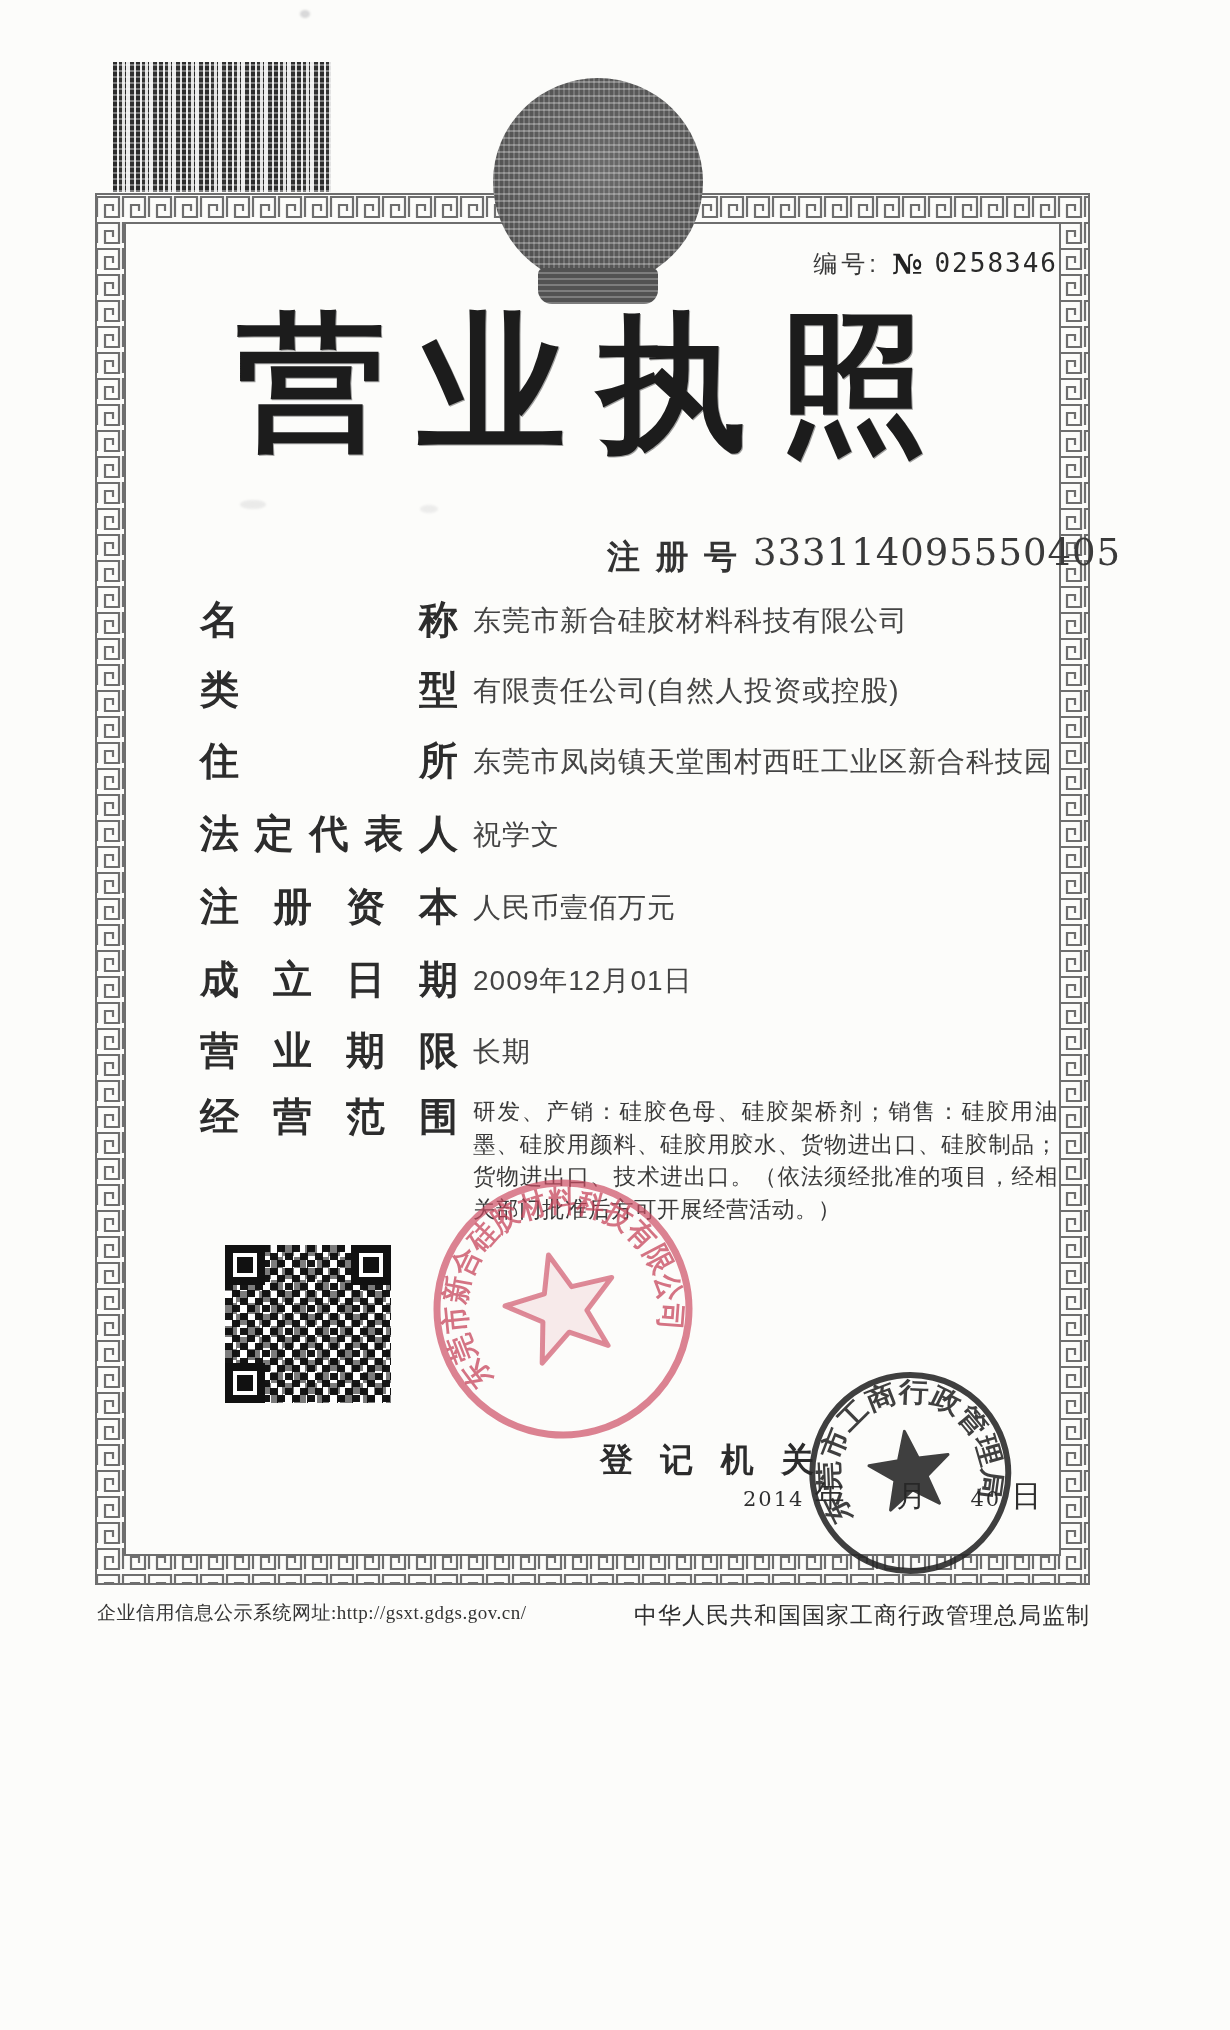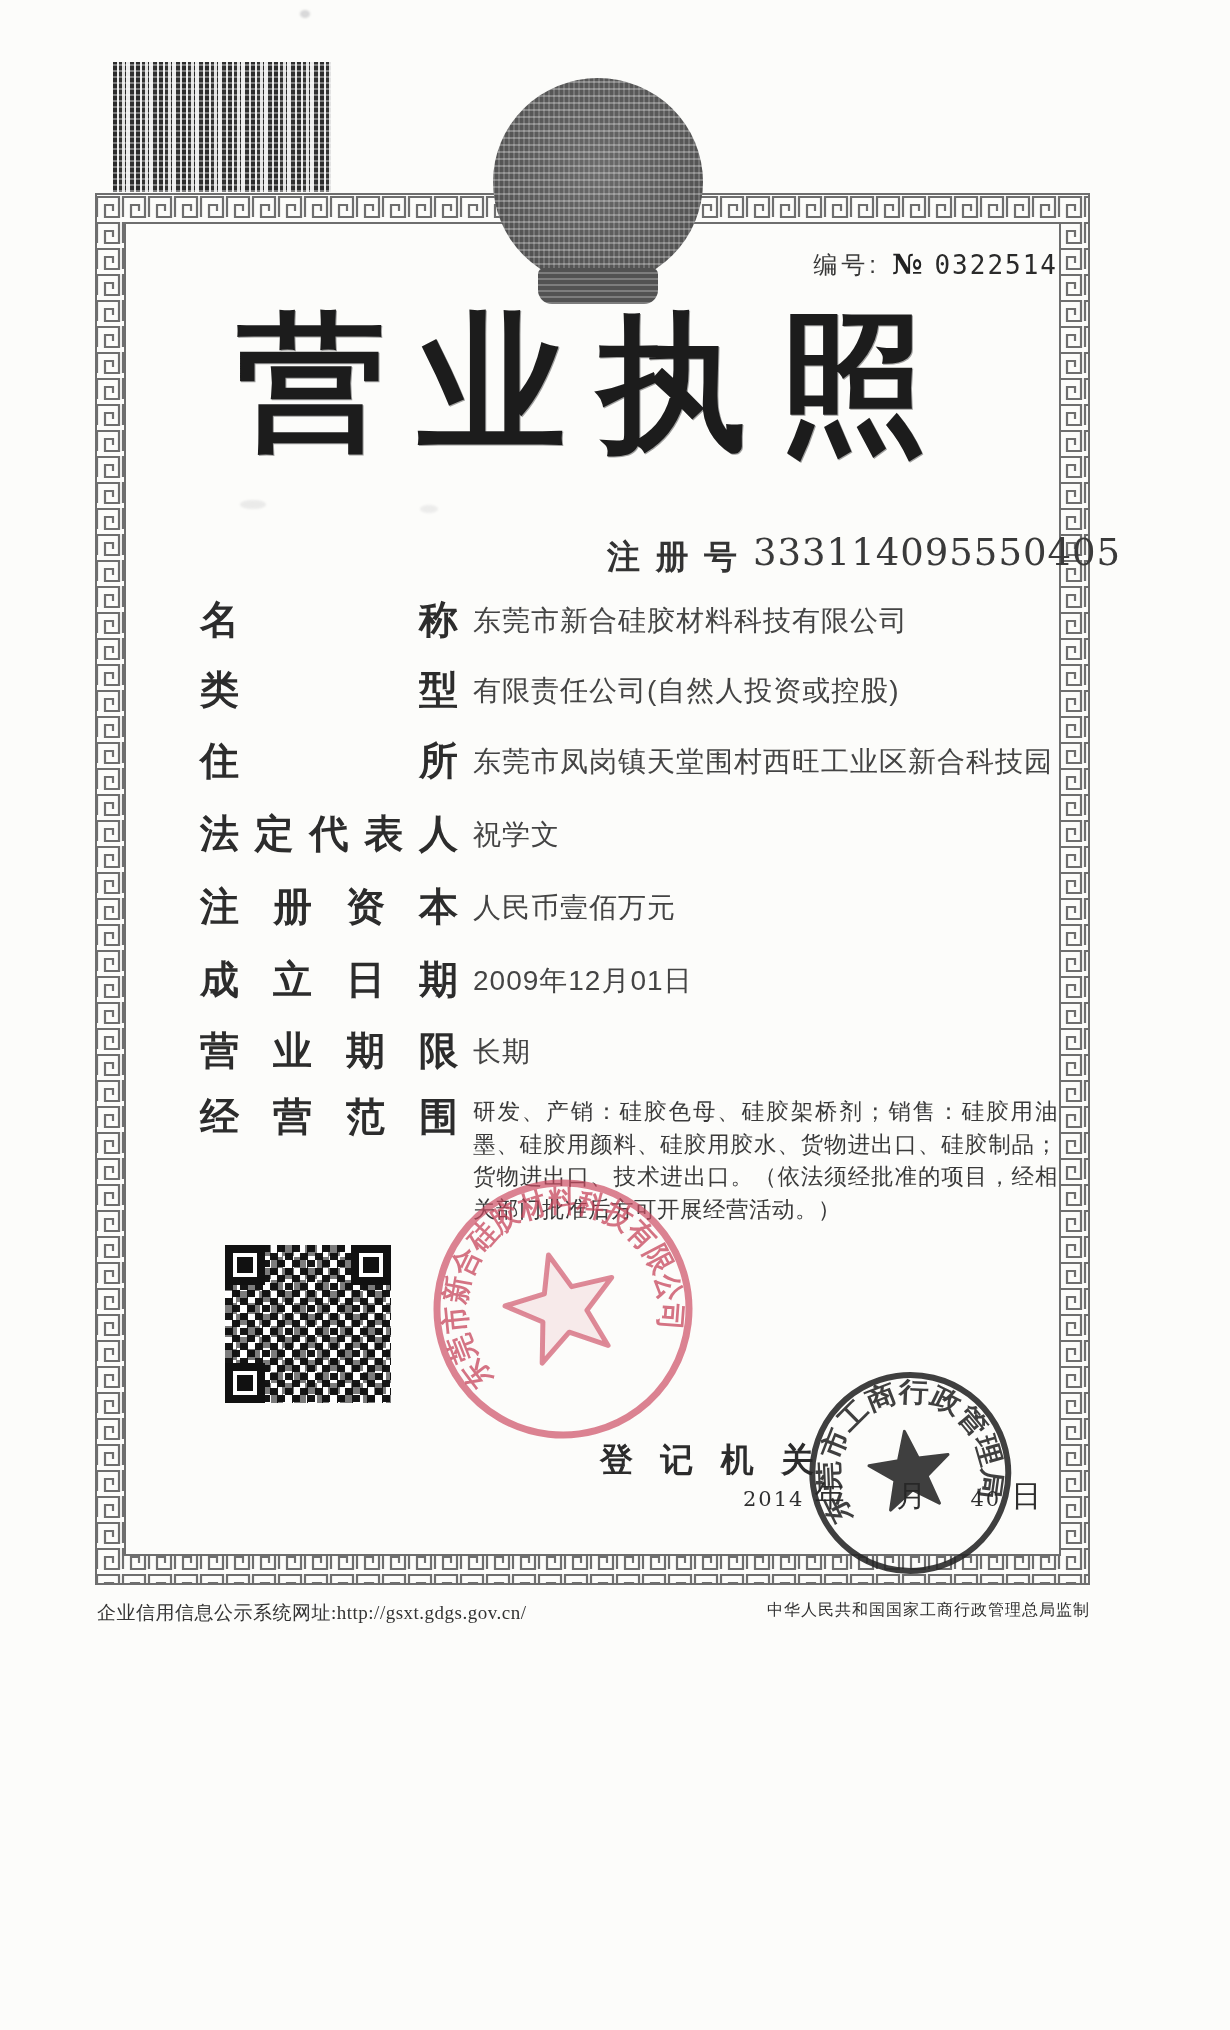--- a/index.html
+++ b/index.html
@@ -35,21 +35,21 @@
   }
   .emblem::after {
     content:""; position:absolute; left:45px; bottom:-18px; width:120px; height:36px;
     background:
       repeating-linear-gradient(0deg, rgba(255,255,255,.25) 0 2px, transparent 2px 6px),
       #525252;
     border-radius:6px 6px 14px 14px;
   }
 
   
-  .serial { position:absolute; top:55px; right:32px; z-index:2; display:flex; align-items:center; gap:12px; }
+  .serial { position:absolute; top:55px; right:32px; z-index:2; display:flex; align-items:flex-start; gap:12px; }
   .serial .lbl { font-size:24px; letter-spacing:4px; color:#383838; }
   .serial .no-sym { font-family:"DejaVu Serif", serif; font-weight:bold; font-size:28px; color:#222; }
   .serial .num { font-family:"DejaVu Sans Mono", monospace; font-size:26px; color:#2a2a2a; letter-spacing:2px; }
 
   
   .title {
     position:absolute; left:142px; top:112px; width:690px; z-index:2;
     font-size:148px; font-weight:bold; color:#1c1c1c; line-height:1.05;
     text-shadow:1px 1px 0 rgba(70,70,70,.5);
   }
@@ -87,21 +87,21 @@
   .registrar-seal { position:absolute; left:695px; top:1158px; z-index:6; transform:rotate(-8deg); opacity:.88; }
 
   
   .registrar-label { position:absolute; left:505px; top:1245px; width:214px; z-index:2; font-size:33px; font-weight:600; color:#2c2c2c; }
   .issue-date { position:absolute; left:648px; top:1283px; z-index:3; display:flex; align-items:baseline; font-size:30px; color:#2f2f2f; }
   .issue-date .num { font-family:"DejaVu Serif", serif; font-size:21px; letter-spacing:2px; }
   .issue-date .gap1 { width:52px; } .issue-date .gap2 { width:44px; } .issue-date .gap0 { width:10px; }
 
   
   .footer-left { position:absolute; left:97px; top:1600px; font-family:"Liberation Serif", serif; font-size:19px; color:#333; letter-spacing:.5px; }
-  .footer-right { position:absolute; right:140px; top:1600px; font-family:"Liberation Serif", serif; font-size:16px; color:#2f2f2f; letter-spacing:1px; }
+  .footer-right { position:absolute; right:140px; top:1600px; font-family:"Liberation Serif", serif; font-size:23px; color:#2f2f2f; letter-spacing:1px; }
 
   
   .speck { position:absolute; background:rgba(110,110,120,.25); border-radius:50%; filter:blur(1px); z-index:1; }
   .s1{left:300px; top:10px; width:10px; height:8px;}
   .s2{left:240px; top:500px; width:26px; height:9px; opacity:.5;}
   .s3{left:420px; top:505px; width:18px; height:8px; opacity:.45;}
 </style>
 </head>
 <body>
 
@@ -123,21 +123,21 @@
       <rect x="1" y="1" width="993" height="1390" fill="none" stroke="#6e6e6e" stroke-width="2"></rect>
       <rect x="30" y="30" width="935" height="1332" fill="none" stroke="#6e6e6e" stroke-width="2"></rect>
     </svg>
 
     <div class="barcode"></div>
     <div class="emblem"></div>
 
     <div class="serial">
       <span class="lbl">编号:</span>
       <span class="no-sym">№</span>
-      <span class="num">0322514</span>
+      <span class="num">0258346</span>
     </div>
 
     <div class="title" style="display: flex; justify-content: space-between;">
         <span>营</span>
         <span>业</span>
         <span>执</span>
         <span>照</span>
       </div>
 
     <div class="regno">

